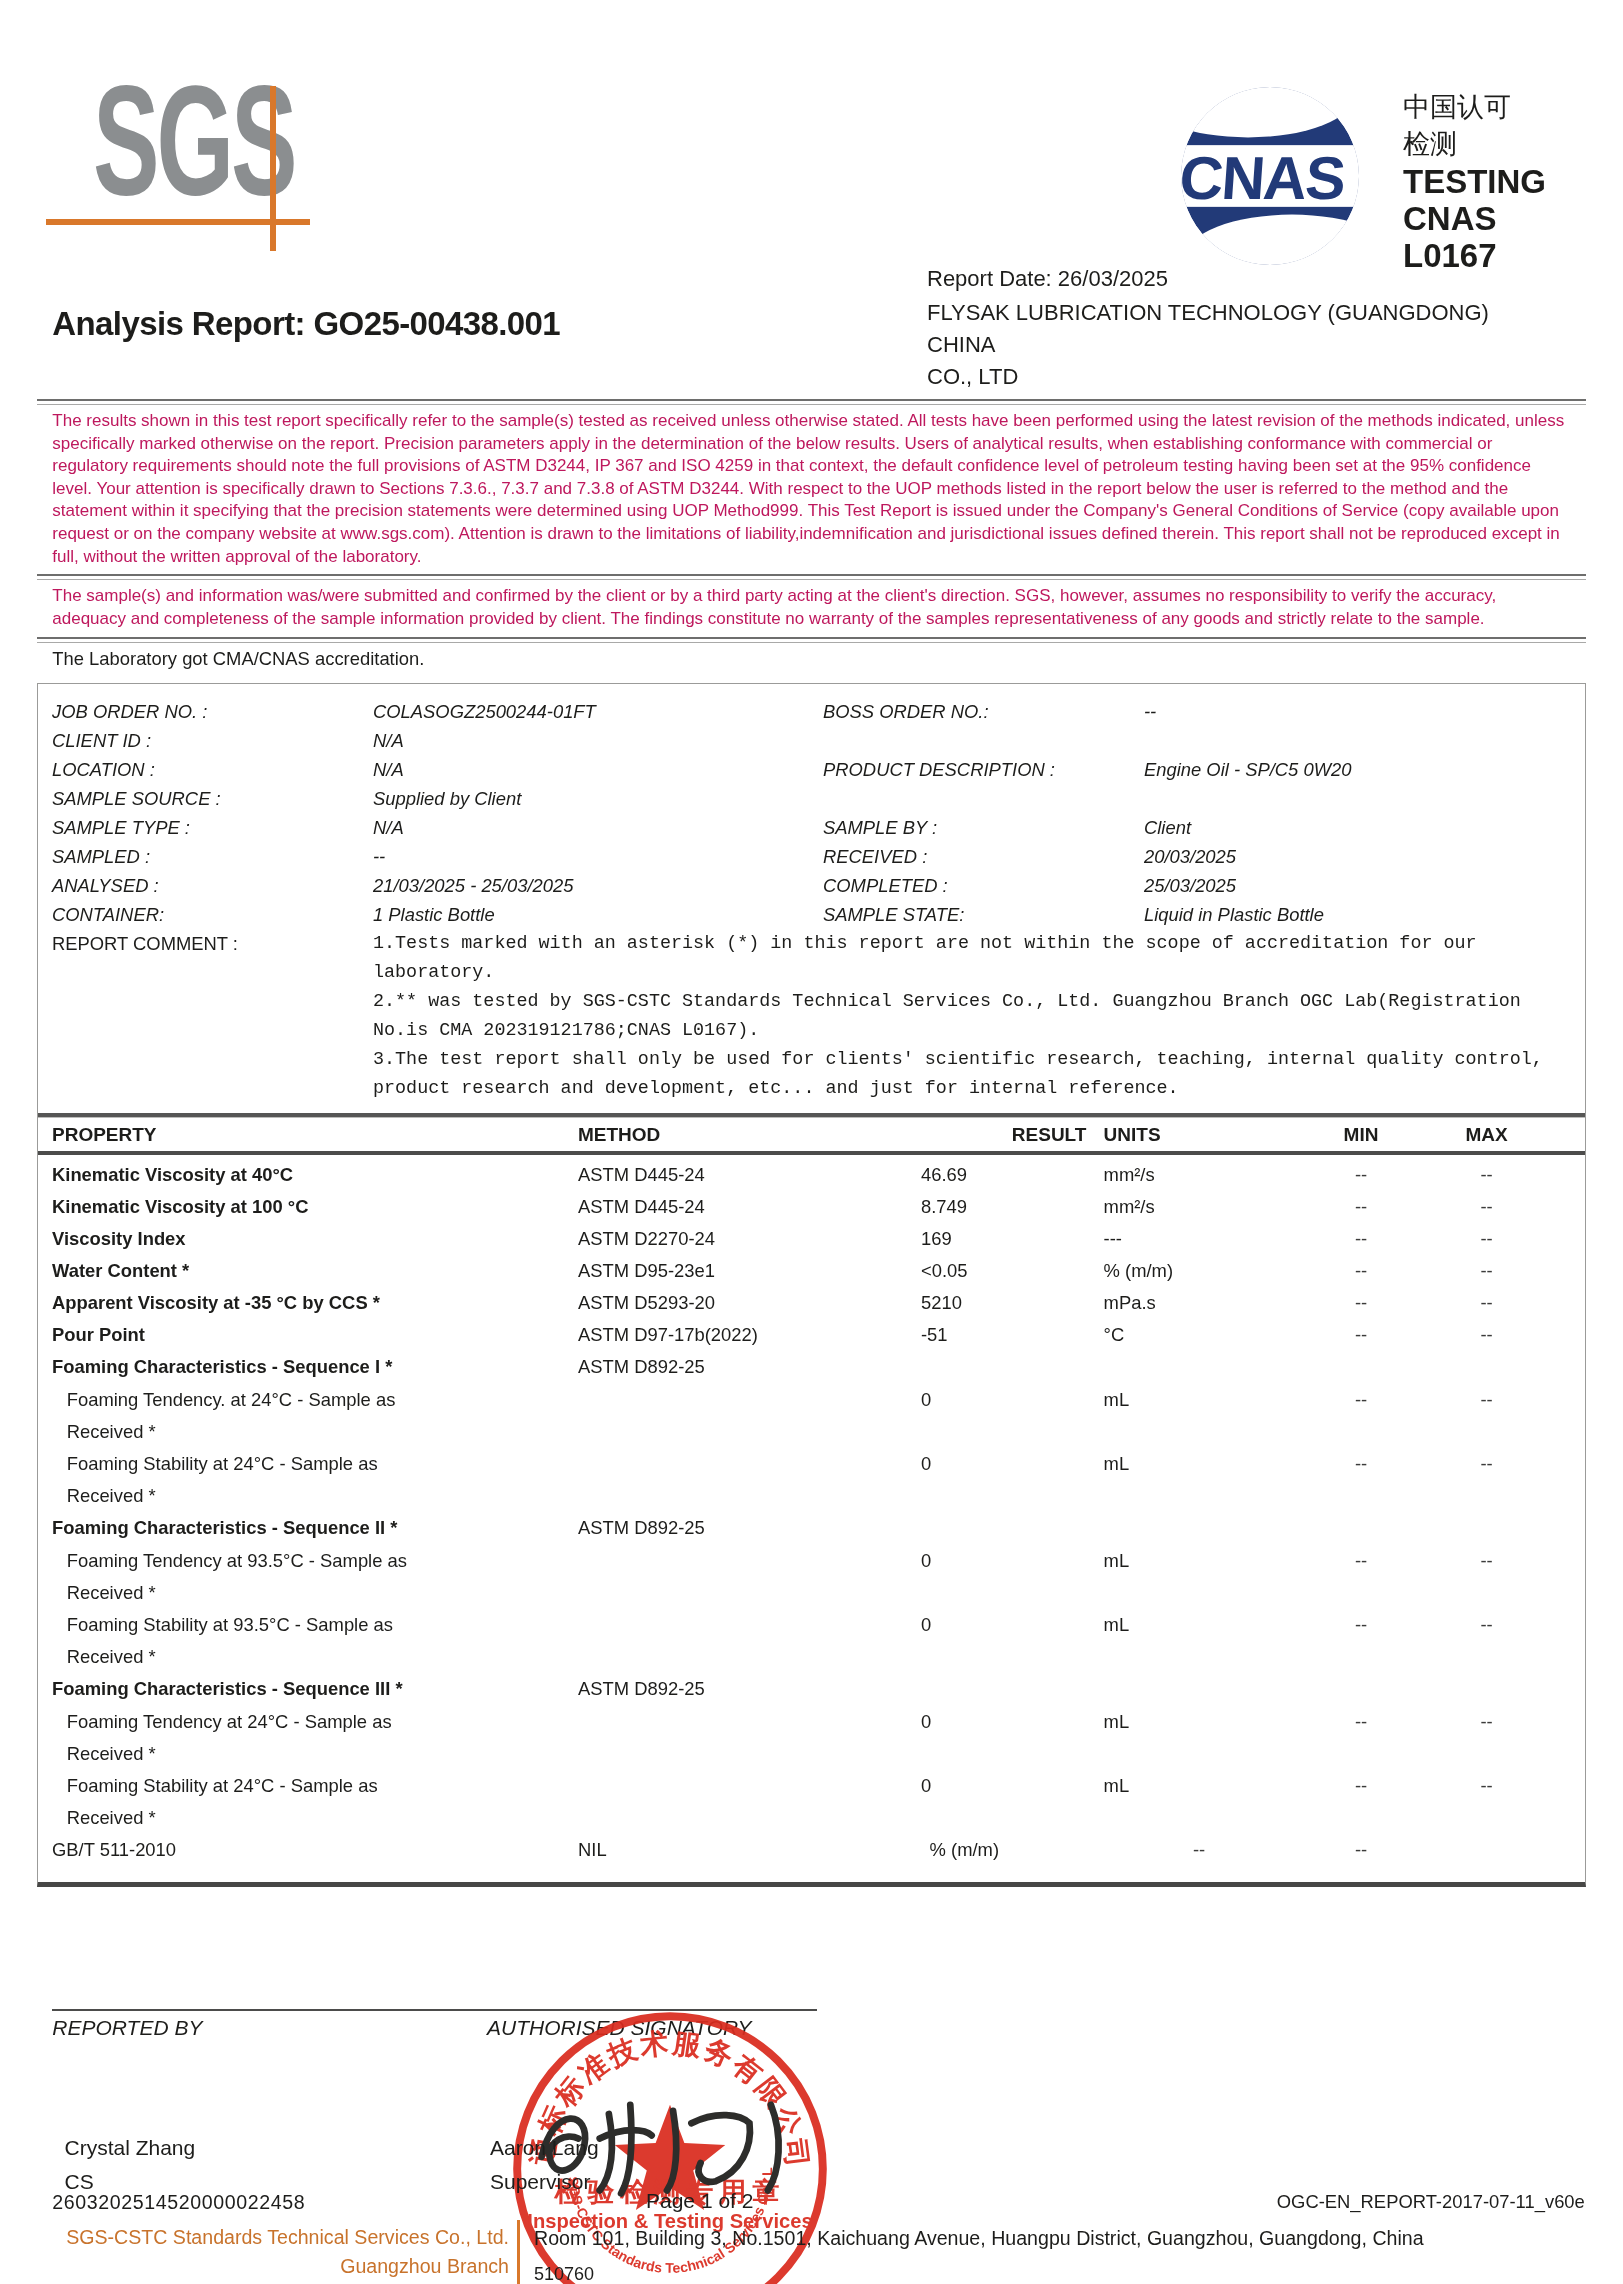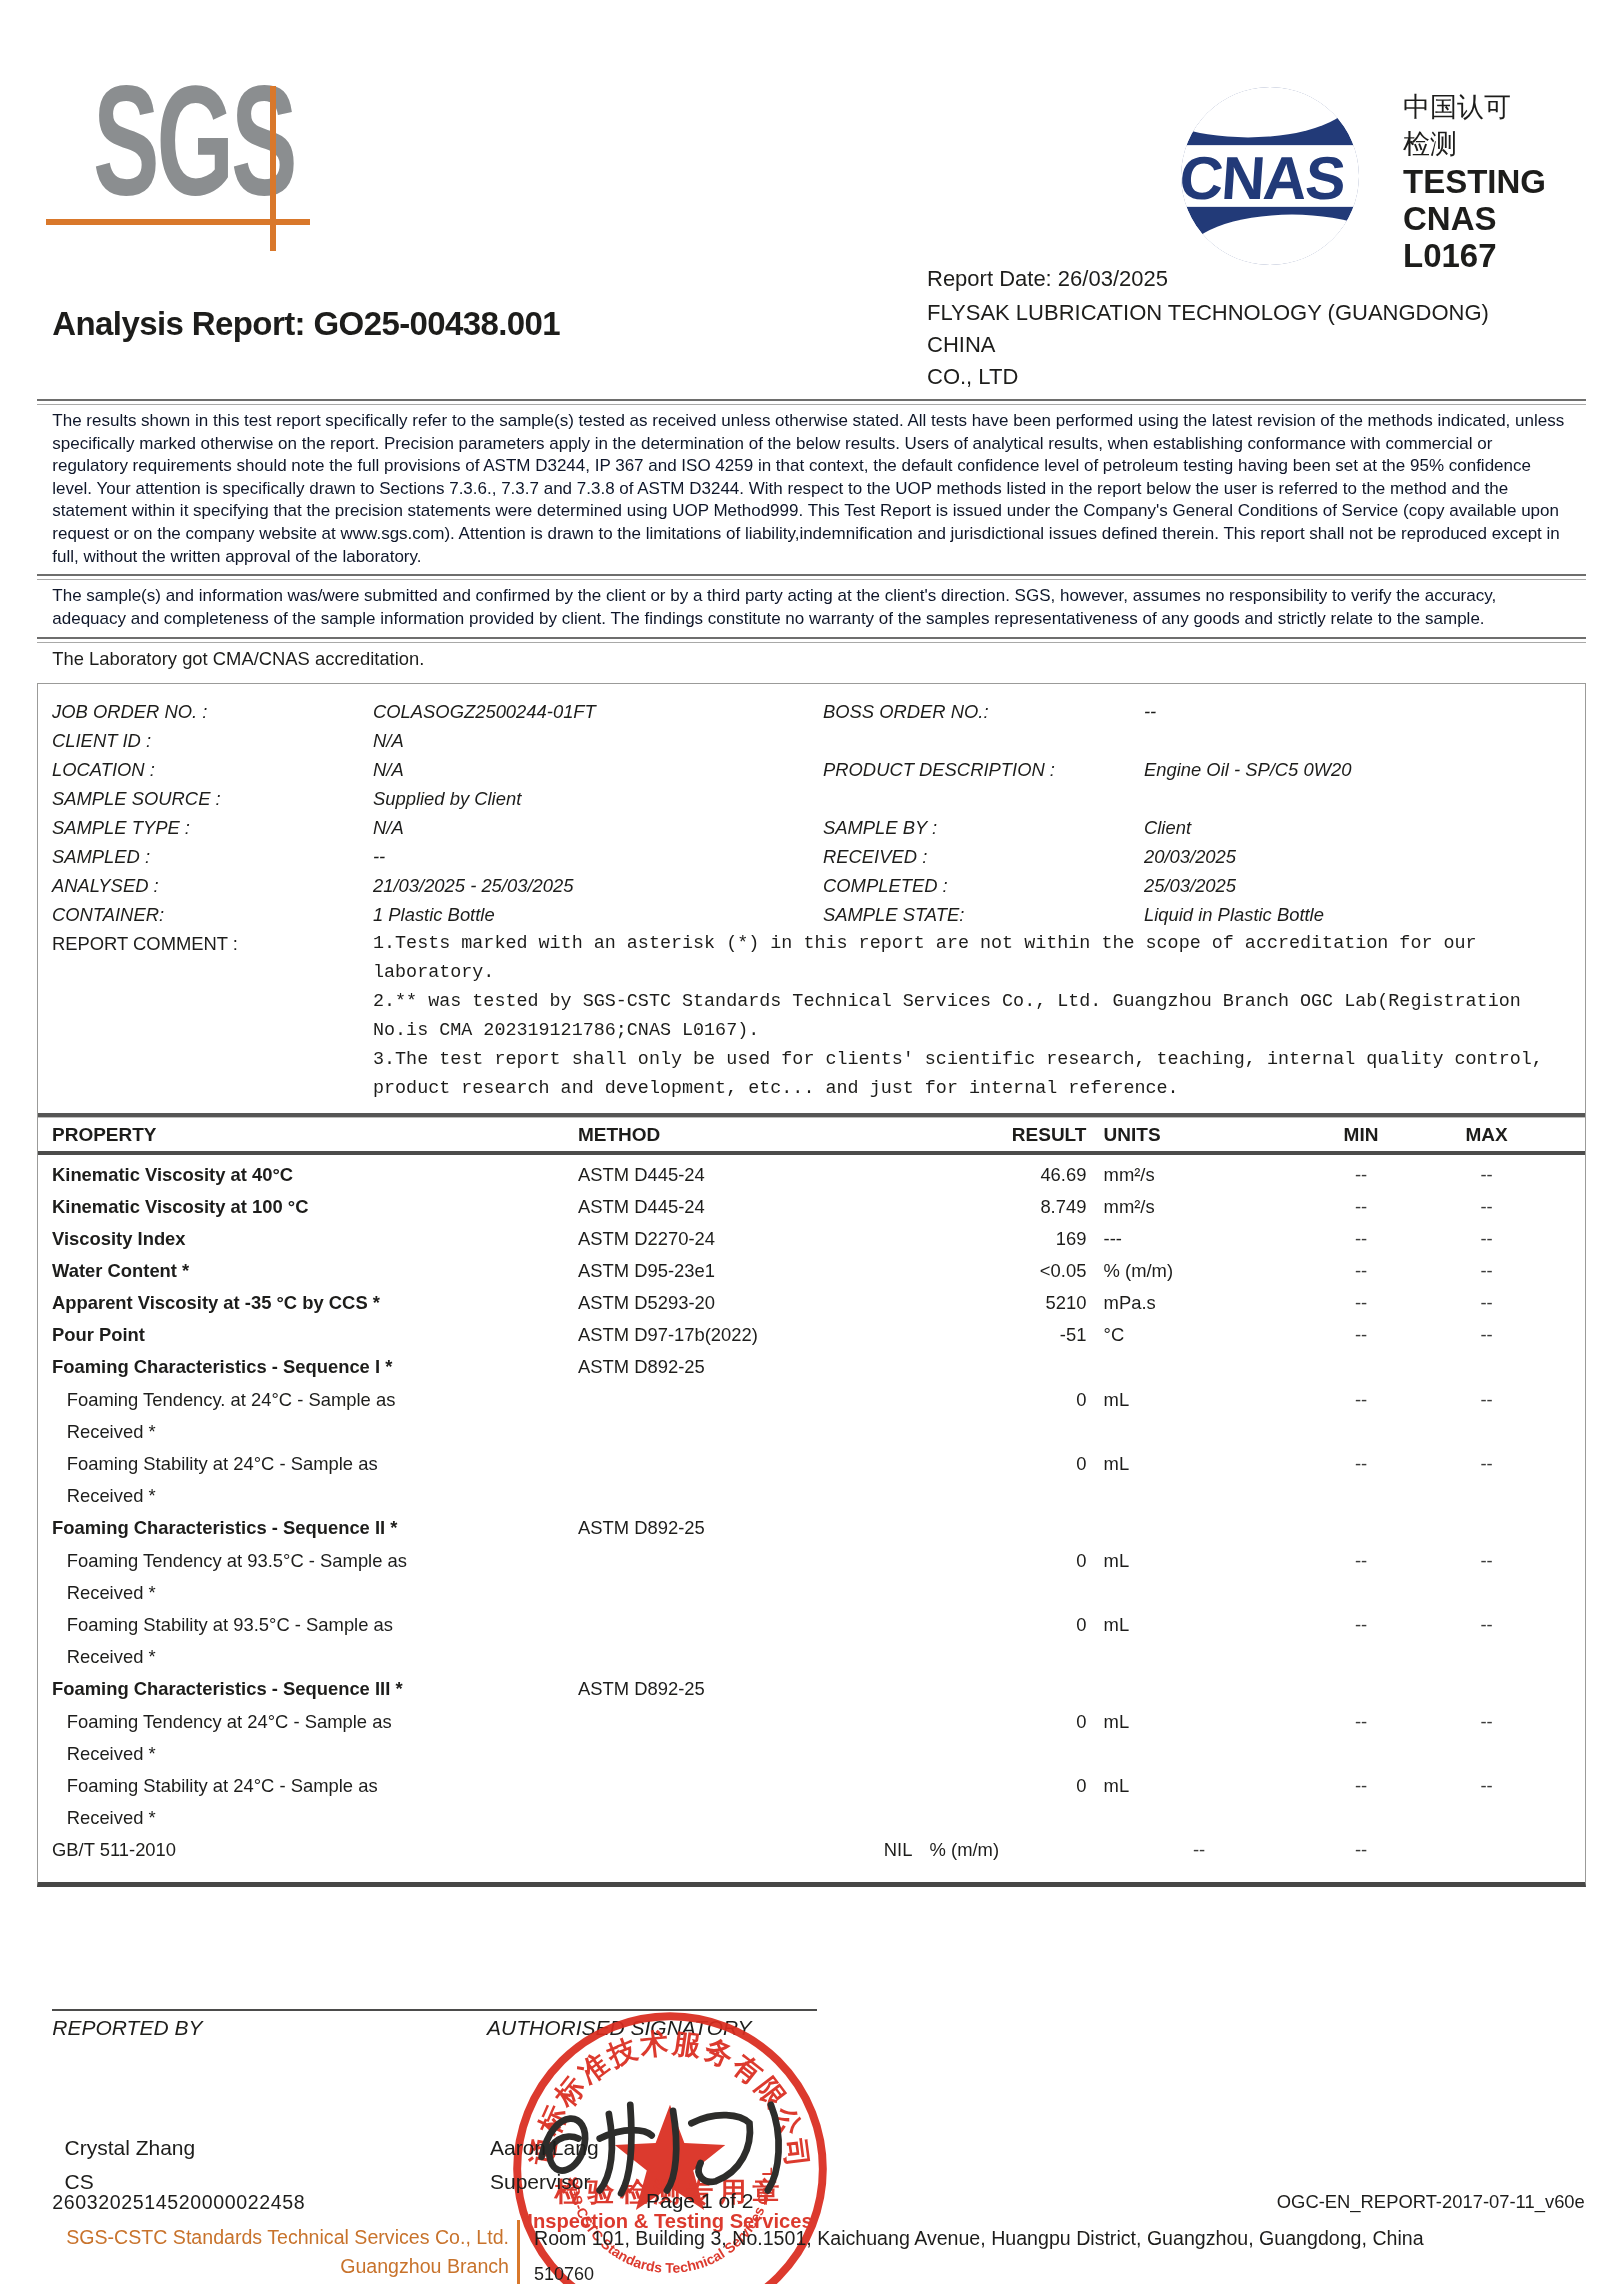--- a/index.html
+++ b/index.html
@@ -14,21 +14,21 @@
   .sgs-vline { position:absolute; left:233px; top:86px; width:5.5px; height:165px; background:#d9782b; }
   .report-title { position:absolute; left:15.3px; top:305px; font-size:33px; font-weight:bold; letter-spacing:-0.6px; }
   .cnas-logo { position:absolute; left:1141px; top:84px; }
   .cnas-side { position:absolute; left:1366px; top:89px; line-height:37px; }
   .cnas-side .cjk { font-family:Liberation Sans, sans-serif; font-size:27px; }
   .cnas-side .lat { font-size:33px; font-weight:bold; letter-spacing:0px; }
   .report-meta { position:absolute; left:890px; top:263px; font-size:22px; line-height:32px; }
   .report-meta .date { margin-bottom:2.4px; }
 
   .sep { height:6.1px; border-top:2.4px solid #6e6e6d; border-bottom:1.8px solid #a9a9a8; margin:0; }
-  .disc { font-size:17px; line-height:22.6px; padding:4.9px 15.3px 6.1px 15.3px; color:#0f172a; }
+  .disc { font-size:17px; line-height:22.6px; padding:4.9px 15.3px 6.1px 15.3px; color:#be185d; }
   .accr { font-size:18.4px; line-height:24.5px; padding:4.9px 15.3px 7.3px 15.3px; }
 
   
   .info-box { border:1.8px solid #9b9b99; border-bottom:5.5px solid #474746; margin-top:3.7px; }
   .job-grid { display:grid; grid-template-columns:321px 450px 321px 1fr; padding:13.5px 0 0 14px; font-size:18.4px;font-style:italic; }
   .job-grid > span { line-height:29px; min-height:29px; }
   .jcomment-row { display:grid; grid-template-columns:321px 1fr; padding:0 0 3.7px 14px; font-size:18.4px; }
   .jcomment-row .lbl { line-height:29px; }
   #comments { max-width:1193px;font-family:Liberation Mono, monospace; }
   #comments div { line-height:29px; }
@@ -40,21 +40,21 @@
   .thead .h-min, .thead .h-max { text-align:center; }
   .rule-thick2 { border-top:4.3px solid #4c4c4b; height:0; }
   .tbody { padding:3.7px 0 16px 14px; }
   .trow { display:grid; grid-template-columns:526px 343px 174px 208px 116px 135px; align-items:start; }
   .trow > span { line-height:32px; font-size:18.4px; }
   .trow { min-height:32px; }
   .trow.grp { min-height:33px; }
   .trow.sub .prop { white-space:pre-line; }
   .trow.b .prop { font-weight:bold; }
   .trow.indent .prop { padding-left:14.7px; }
-  .trow .res { text-align:right; padding-right:8.6px; }
+  .trow .res { padding-right:8.6px; }
   .trow .uni { padding-left:8.6px; }
   .trow .mn, .trow .mx { text-align:center; color:#3c3c3b; }
 
   
   .footer { position:relative; height:454px; margin-top:8.6px; }
   .sig-rule { position:absolute; left:15.3px; top:113px; width:765px; height:2.4px; background:#4c4c4b; }
   .sig-label { position:absolute; top:120px; font-size:21px; font-style:italic; }
   .lab-reported { left:15.3px; }
   .lab-auth { left:450px; }
   .sig-name { position:absolute; font-size:21px; }

